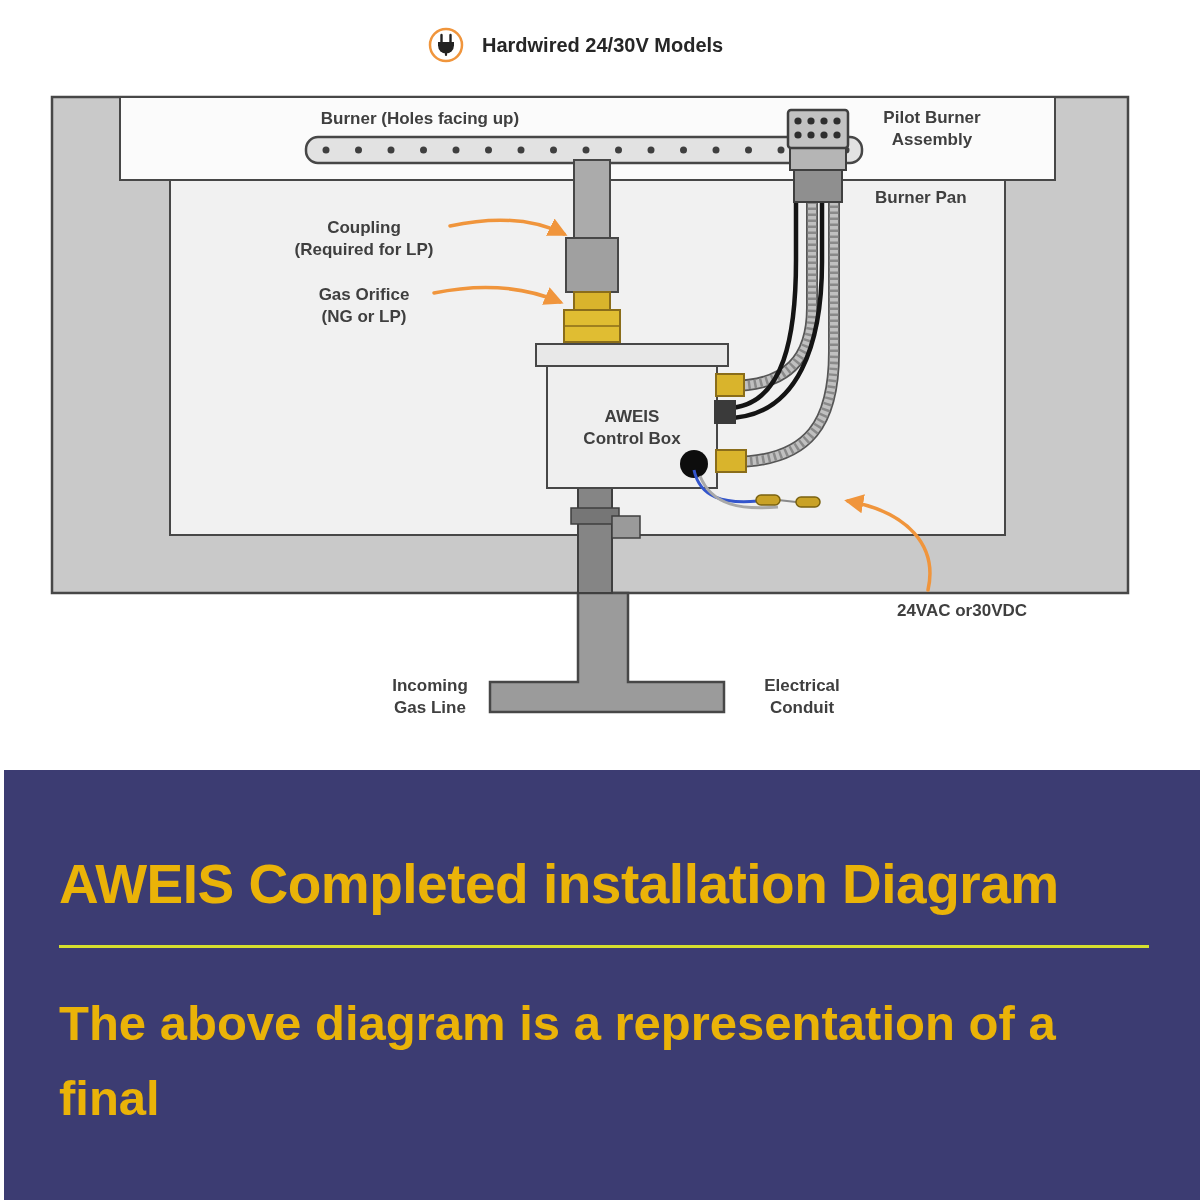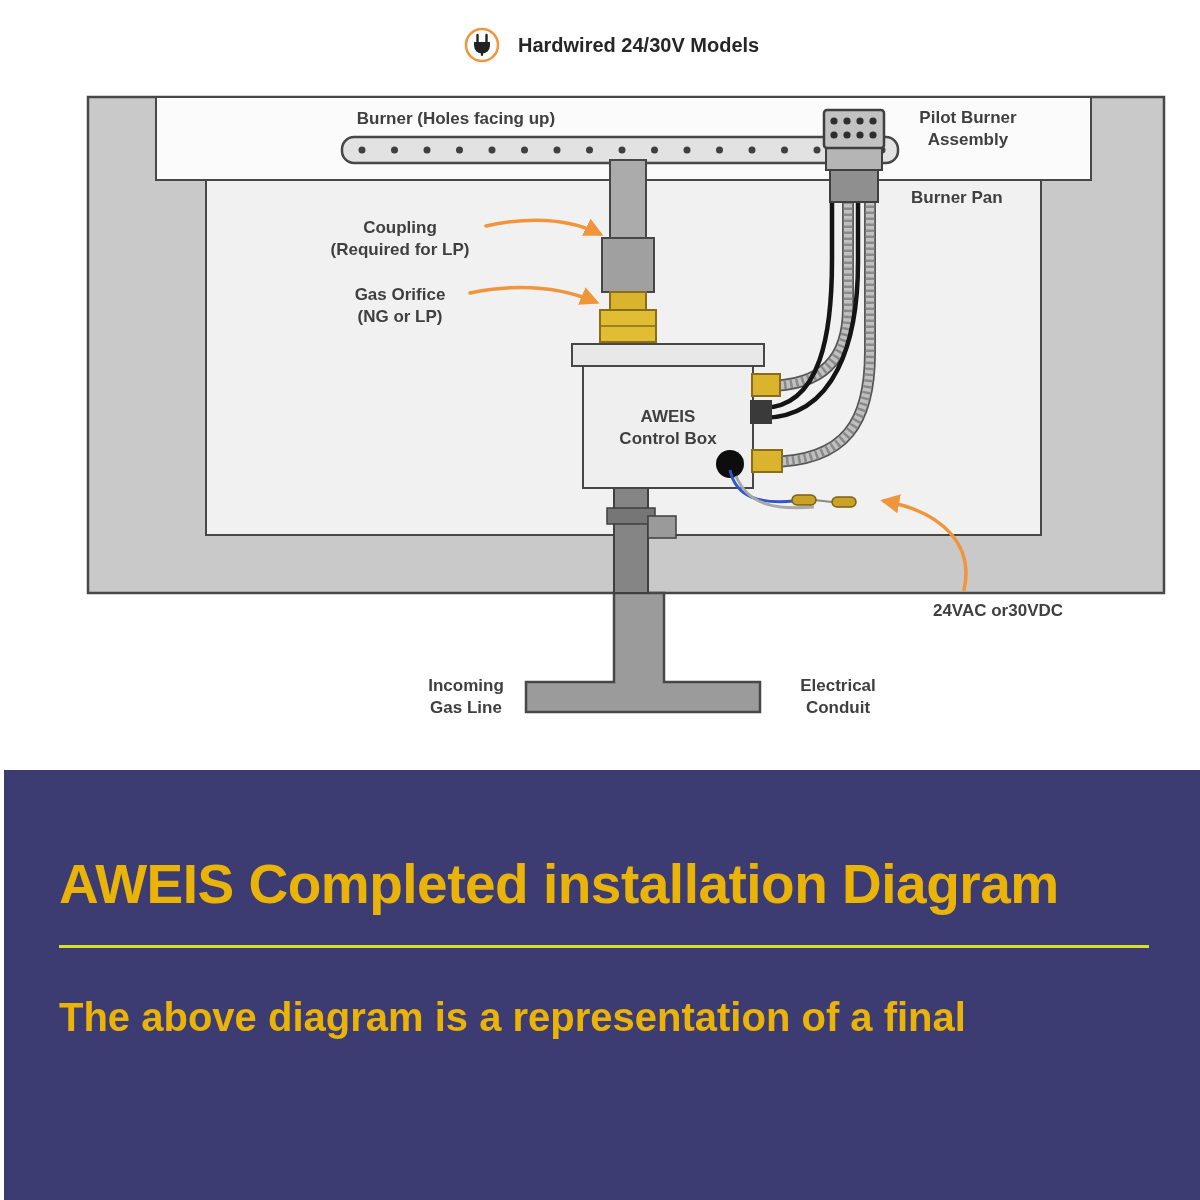--- a/index.html
+++ b/index.html
@@ -1,29 +1,29 @@
 <!DOCTYPE html>
 <html><head>
 <meta charset="utf-8">
 <style>
   * { margin:0; padding:0; box-sizing:border-box; }
   html,body { width:1200px; height:1200px; }
   body { font-family:"Liberation Sans", sans-serif; background:#ffffff; }
   .page { position:relative; width:1200px; height:1200px; overflow:hidden; background:#ffffff; }
-  .diagram-area { position:absolute; top:0; left:0; width:1200px; height:770px;padding-left:36px; }
+  .diagram-area { position:absolute; top:0; left:0; width:1200px; height:770px; }
   svg { display:block; }
 
   .lbl { font-family:"Liberation Sans", sans-serif; font-weight:700; font-size:17px; fill:#3f3f3f; }
   .hdr-txt { font-family:"Liberation Sans", sans-serif; font-weight:700; font-size:20px; fill:#262626; }
 
   .footer { position:absolute; top:770px; left:4px; width:1200px; height:430px;
             background:#3c3c72; color:#eab308; padding:84px 55px 0 55px; }
   .footer-title { font-size:55px; font-weight:700; letter-spacing:-0.5px; line-height:1.1; }
   .footer-divider { height:3px; background:#d5df2e; margin:30px 0 38px 0; border:none; width:1090px; }
-  .footer-desc { font-size:40px; font-weight:700; line-height:1.55; }
+  .footer-desc { font-size:49px; font-weight:700; line-height:1.55; }
 </style>
 </head>
 <body>
 
 <div class="page">
 
   <div class="diagram-area">
     <svg width="1200" height="770" viewBox="0 0 1200 770">
       <defs>
         <marker id="arrow" viewBox="0 0 10 10" refX="8" refY="5" markerWidth="5.5" markerHeight="5.5" orient="auto-start-reverse">

